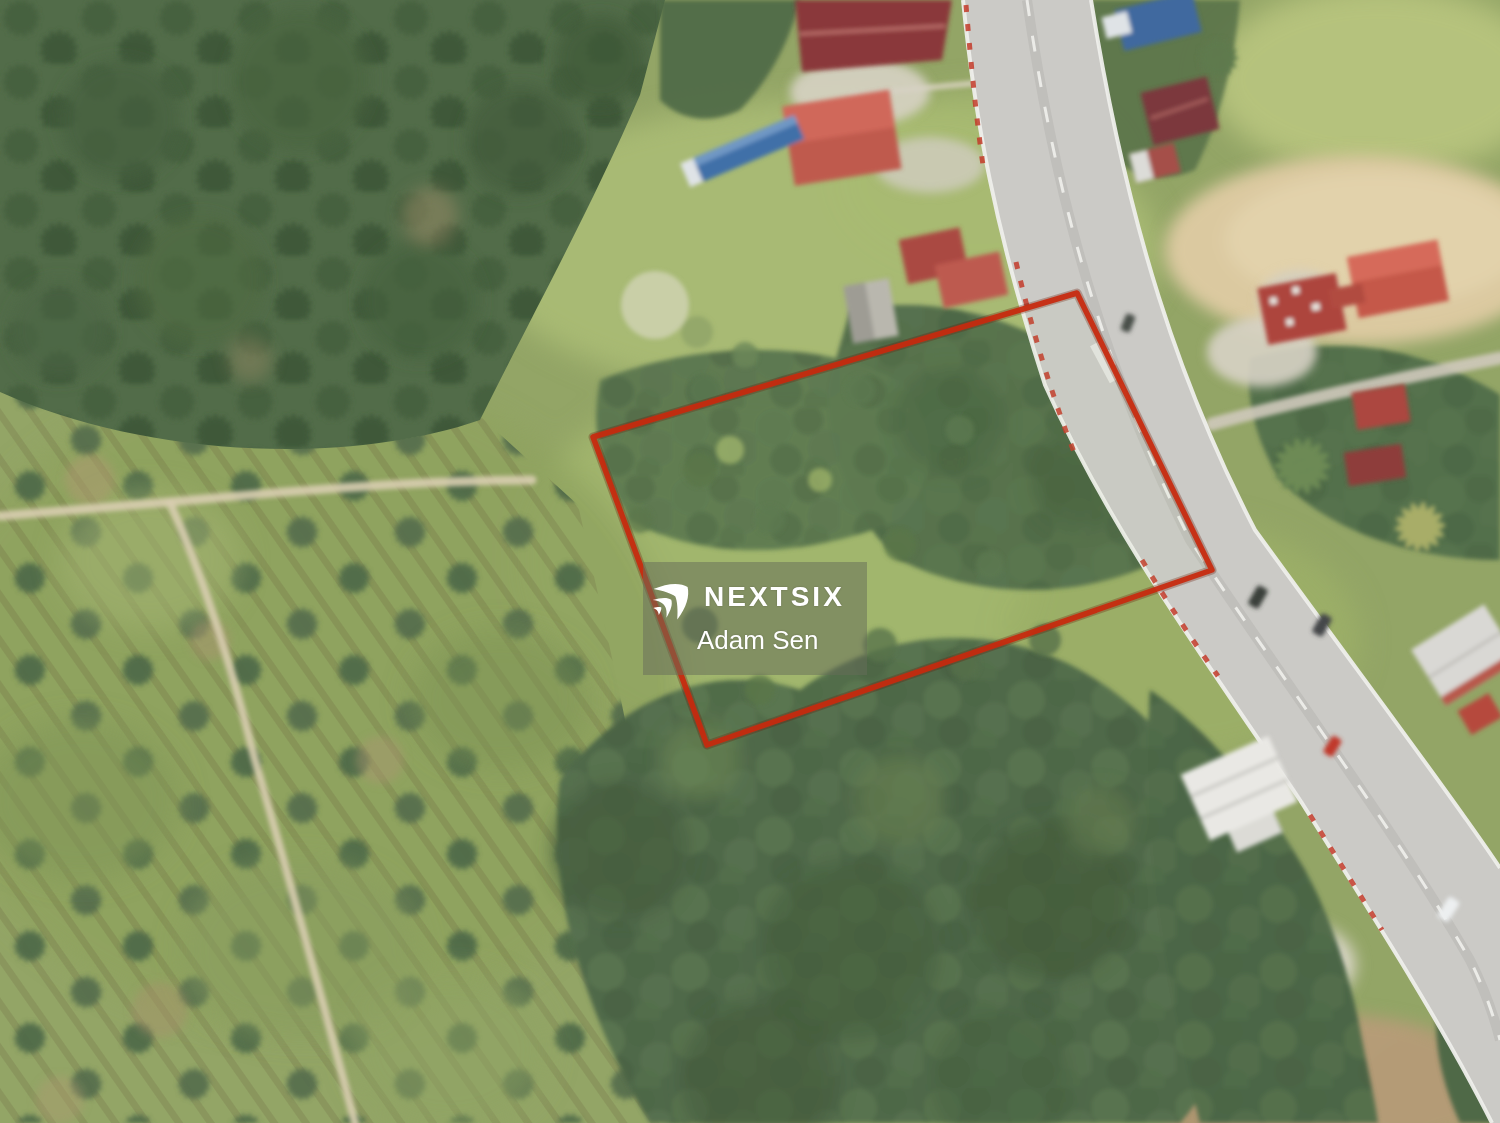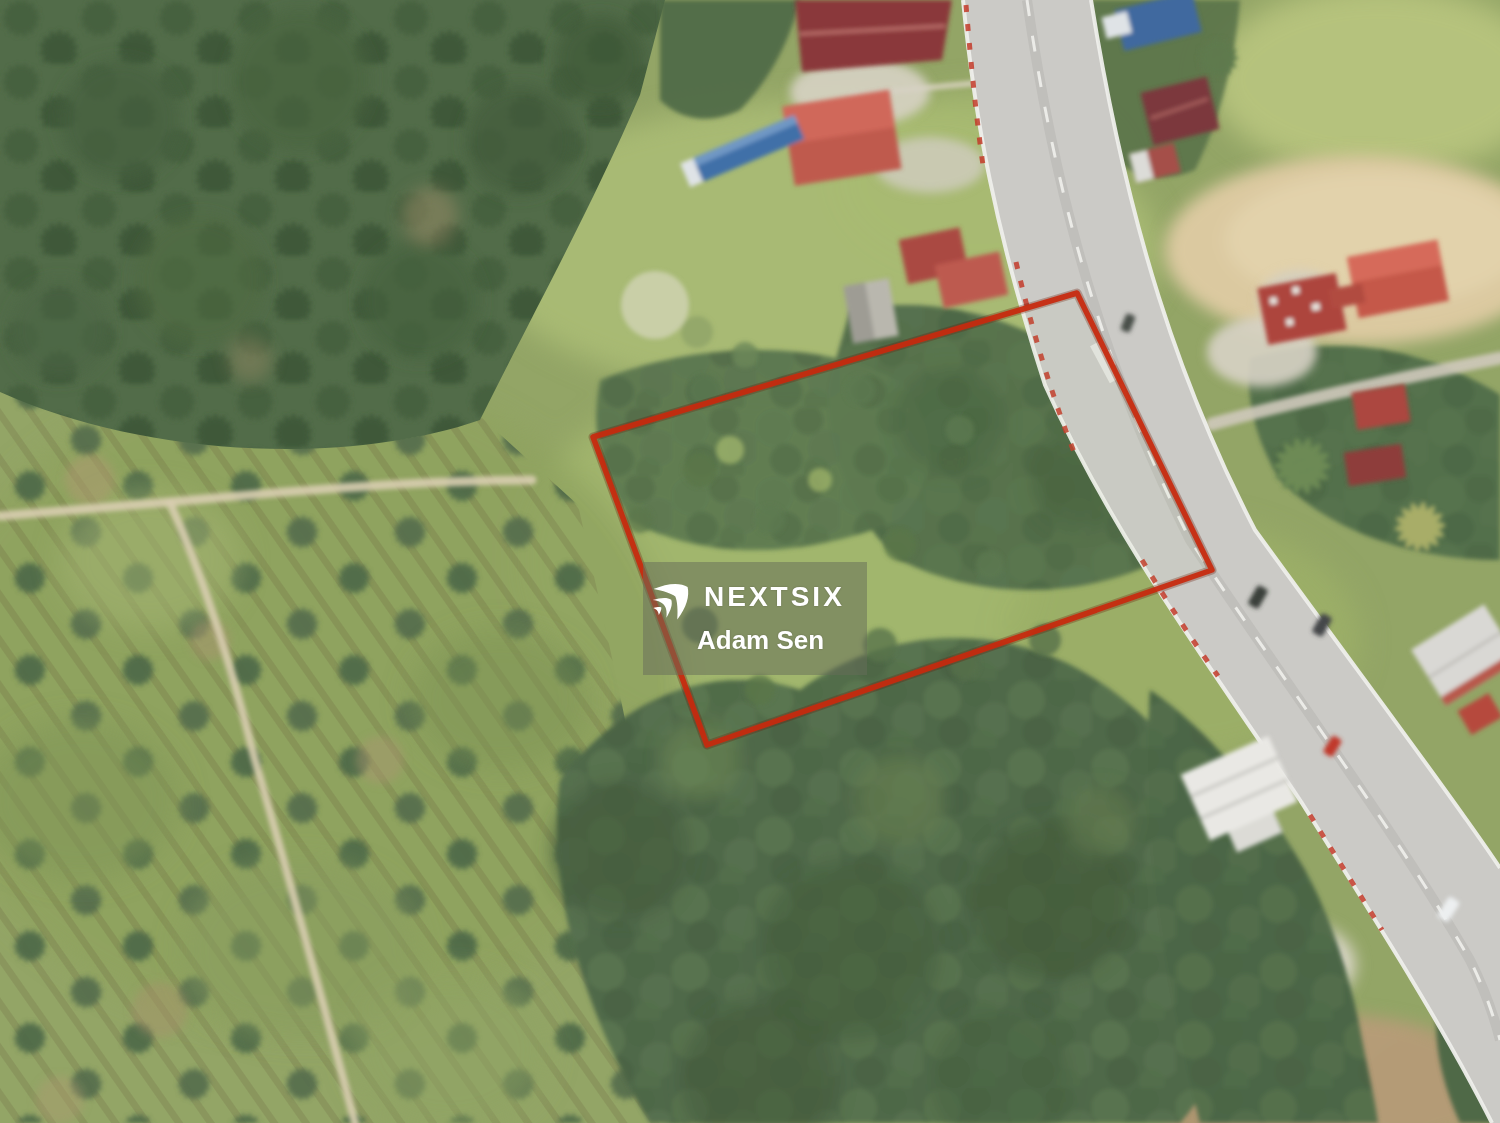--- a/index.html
+++ b/index.html
@@ -18,21 +18,21 @@
   }
   .wm-row{display:flex;align-items:center;}
   .wm-logo{width:46px;height:52px;flex:0 0 auto;}
   .wm-brand{
     font-size:28px;font-weight:bold;letter-spacing:3px;margin-left:7px;
     text-shadow:0 0 2px rgba(0,0,0,0.25);
     white-space:nowrap;
     text-align:right;
   }
   .wm-agent{
-    font-size:26px;font-weight:700;margin:2px 0 0 46px;
+    font-size:26px;font-weight:400;margin:2px 0 0 46px;
     text-shadow:0 0 2px rgba(0,0,0,0.25);
     white-space:nowrap;
   }
 </style>
 </head>
 <body>
 
 <div class="stage">
 
 <svg class="scene" width="1500" height="1123" viewBox="0 0 1500 1123">

